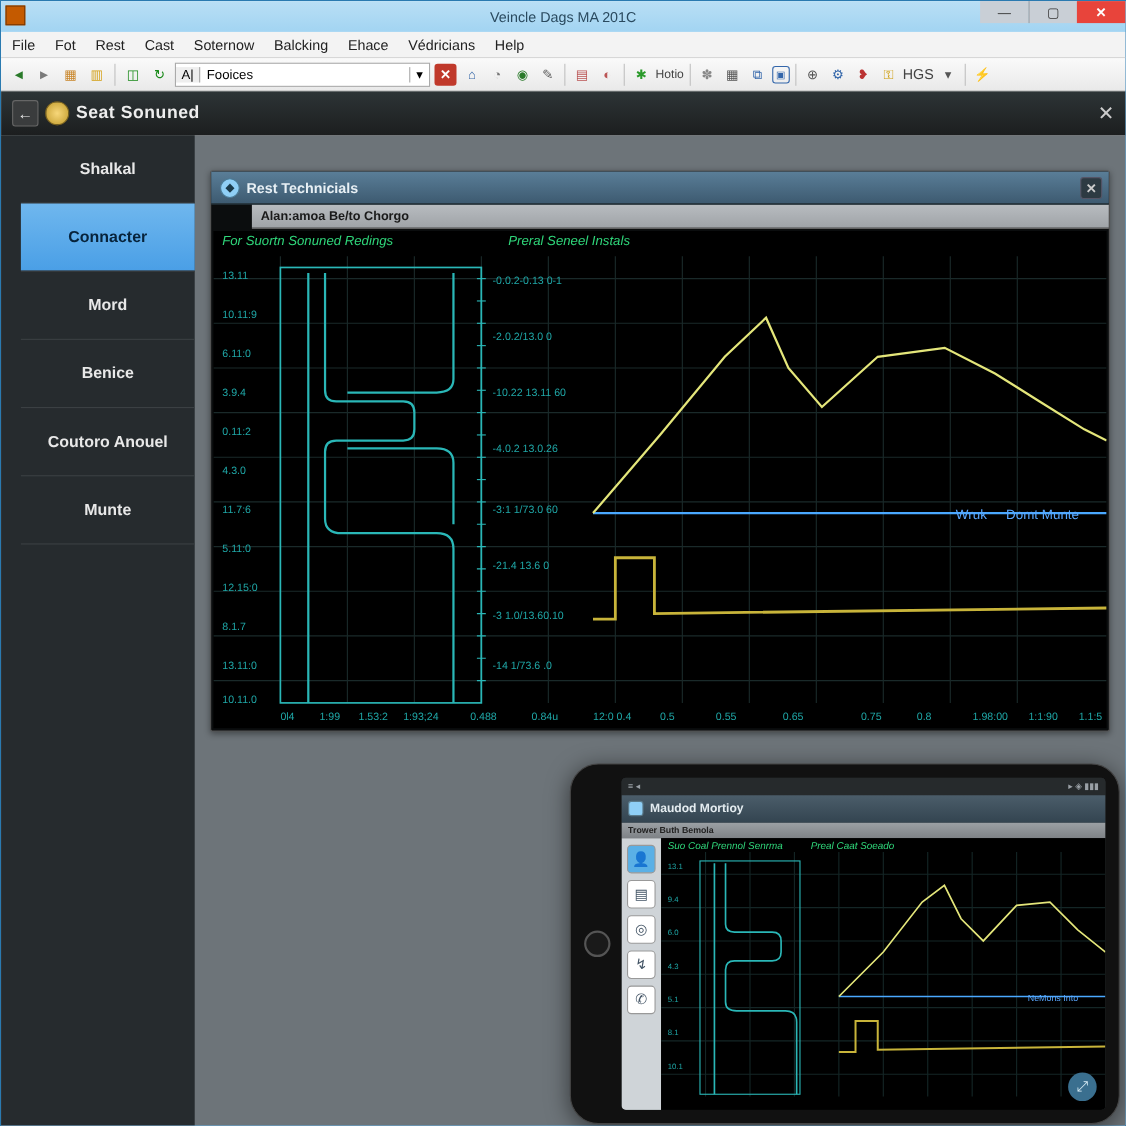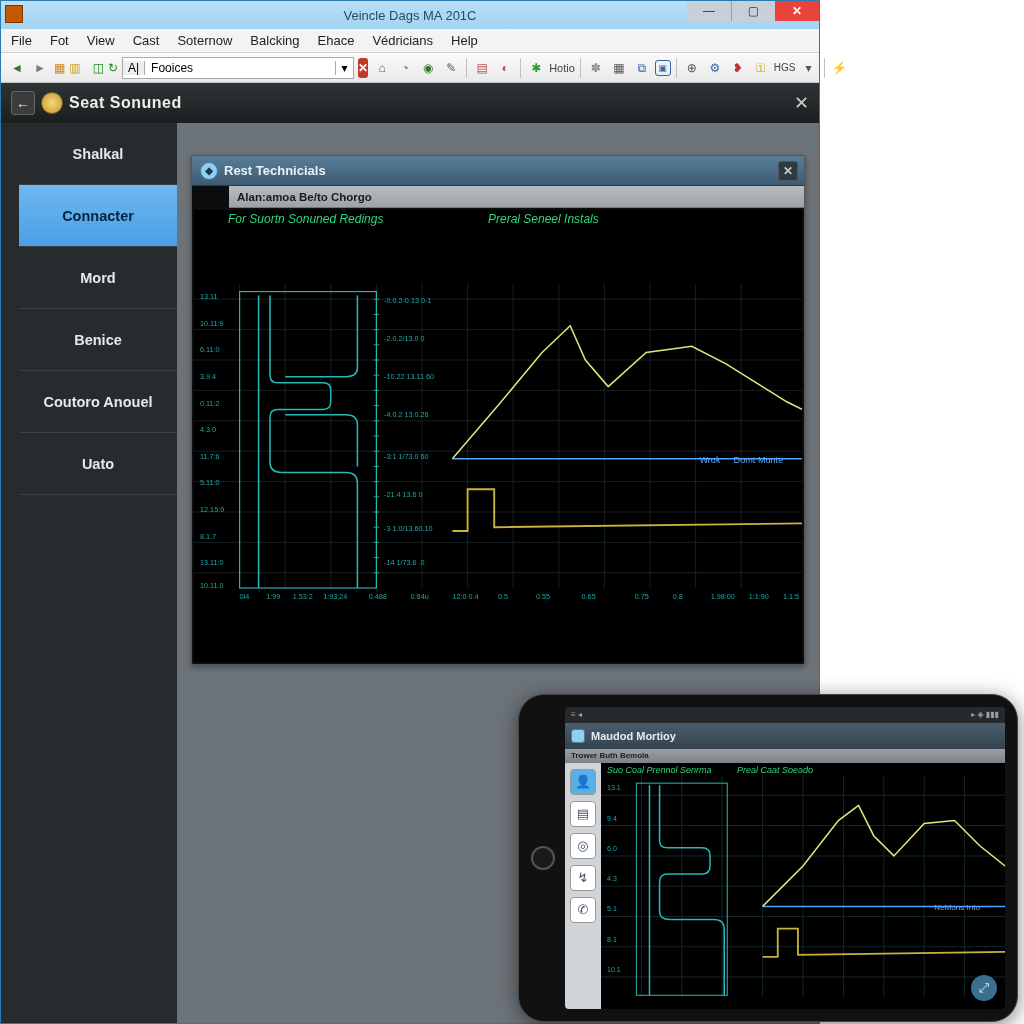--- a/index.html
+++ b/index.html
@@ -1,19 +1,19 @@
 <!DOCTYPE html>
 <html><head>
 <meta charset="utf-8">
 <style>
 * { margin: 0; padding: 0; box-sizing: border-box; font-family: "Segoe UI", Tahoma, sans-serif; }
 body { width: 1024px; height: 1024px; background: #fff; overflow: hidden; position: relative; }
 
 
-.window { width: 820px; height: 1024px; display: flex; flex-direction: column; border: 1px solid #2a7ab0; }
+.window { width: 1024px; height: 1024px; display: flex; flex-direction: column; border: 1px solid #2a7ab0; }
 .titlebar { height: 28px; background: linear-gradient(#b9dff5,#a2d4f2); display: flex; align-items: center; justify-content: center; position: relative; font-size: 13px; color: #2a4a5f; }
 .titlebar .win-controls { position: absolute; right: 0; top: 0; display: flex; }
 .titlebar .win-controls div { width: 44px; height: 20px; display: flex; align-items: center; justify-content: center; font-size: 12px; }
 .ctrl-min { background: #c9cfd6; color: #333; }
 .ctrl-max { background: #c9cfd6; color: #333; border-left: 1px solid #9aa0a6; }
 .ctrl-close { background: #e8443b; color: #fff; font-weight: bold; }
 .window-icon { position:absolute; left:4px; top:4px; width:18px; height:18px; background:#c45a00; border:1px solid #7a3800;}
 
 
 .menubar { height: 24px; background: #f3f3f3; display: flex; align-items: center; gap: 18px; padding: 0 10px; font-size: 13px; color: #222; border-bottom: 1px solid #d0d0d0;}
@@ -44,21 +44,21 @@
 
 
 .panel-wrap { flex:1; padding: 32px 14px 8px 14px; position:relative;}
 .panel { background:#0b0d0e; border:1px solid #555; height: 510px; display:flex; flex-direction:column; border-radius:2px; box-shadow:0 2px 6px rgba(0,0,0,.4);}
 .panel-title { height:30px; background: linear-gradient(#5a7e98,#3d5a70); display:flex; align-items:center; padding:0 8px; color:#e8f0f5; font-size:13px; font-weight:bold; position:relative; border-bottom:1px solid #2a3a45;}
 .panel-title .ticon { width:18px; height:18px; border-radius:50%; background:#8fcff6; margin-right:6px; border:1px solid #4a7a95; display:flex; align-items:center; justify-content:center; font-size:10px; color:#1a3a4a;}
 .panel-title .pclose { position:absolute; right:6px; width:20px; height:20px; background:#2d3a42; border:1px solid #556; display:flex; align-items:center; justify-content:center; color:#ccc; border-radius:3px; font-size:12px;}
 .panel-sub { height:22px; background: linear-gradient(#b8bcc0,#9fa3a7); font-size:11.5px; padding:0 8px; display:flex; align-items:center; color:#1a1a1a; font-weight:bold; border-bottom:1px solid #777;margin-left:37px;}
 .plot-area { flex:1; position:relative; background:#000; margin:2px;}
 .plot-titles { position:absolute; top:2px; left:8px; right:8px; display:flex; font-size:12px; font-style:italic; color:#2fd67a;}
-.plot-titles .t1 { flex: 0 0 260px; margin-left: 26px;}
+.plot-titles .t1 { flex: 0 0 260px;}
 .plot-titles .t2 { flex:1; }
 
 svg.scope { width:100%; height:100%; display:block;}
 .grid line { stroke:#1a2a2a; stroke-width:1;}
 .ax-lab { font-size:9.5px; fill:#1fa7a7;}
 .ruler-frame { fill:none; stroke:#2ab7b7; stroke-width:1.5;}
 
 
 .tablet { position:absolute; right: 6px; bottom: 2px; width: 500px; height: 328px; background:#111; border-radius:26px; box-shadow:0 4px 20px rgba(0,0,0,.5); border:1px solid #444;}
 .tablet .screen { position:absolute; left:46px; top:12px; right:12px; bottom:12px; background:#2c3033; border-radius:4px; display:flex; flex-direction:column; overflow:hidden;}
@@ -86,21 +86,21 @@
     <div class="win-controls">
       <div class="ctrl-min">—</div>
       <div class="ctrl-max">▢</div>
       <div class="ctrl-close">✕</div>
     </div>
   </div>
 
   <div class="menubar">
     <span>File</span>
     <span>Fot</span>
-    <span>View</span>
+    <span>Rest</span>
     <span>Cast</span>
     <span>Soternow</span>
     <span>Balcking</span>
     <span>Ehace</span>
     <span>Védricians</span>
     <span>Help</span>
   </div>
 
   <div class="toolbar">
     <div class="grp">
@@ -132,21 +132,21 @@
       <div class="sep"></div>
       <div class="tbtn" style="color:#888">✽</div>
       <div class="tbtn" style="color:#555">▦</div>
       <div class="tbtn" style="color:#36a">⧉</div>
       <div class="tbtn" style="border:1px solid #36a;color:#36a;width:16px;height:16px;font-size:9px">▣</div>
       <div class="sep"></div>
       <div class="tbtn" style="color:#555">⊕</div>
       <div class="tbtn" style="color:#36a">⚙</div>
       <div class="tbtn" style="color:#b33">❥</div>
       <div class="tbtn" style="color:#c90">⚿</div>
-      <span style="font-size:10px;color:#444">HGS</span>
+      <span style="font-size:13px;color:#444">HGS</span>
       <div class="tbtn" style="color:#555">▾</div>
       <div class="sep"></div>
       <div class="tbtn" style="color:#c90">⚡</div>
     </div>
   </div>
 
   <div class="darkbar">
     <div class="back">←</div>
     <div class="logo"></div>
     <div class="title">Seat Sonuned</div>
@@ -164,21 +164,21 @@
       <div class="item">
           <span>Mord</span>
         </div>
       <div class="item">
           <span>Benice</span>
         </div>
       <div class="item">
           <span>Coutoro Anouel</span>
         </div>
       <div class="item">
-          <span>Uato</span>
+          <span>Munte</span>
         </div>
     </div>
 
     <div class="panel-wrap">
       <div class="panel">
         <div class="panel-title">
           <div class="ticon">◆</div>
           <span>Rest Technicials</span>
           <div class="pclose">✕</div>
         </div>

